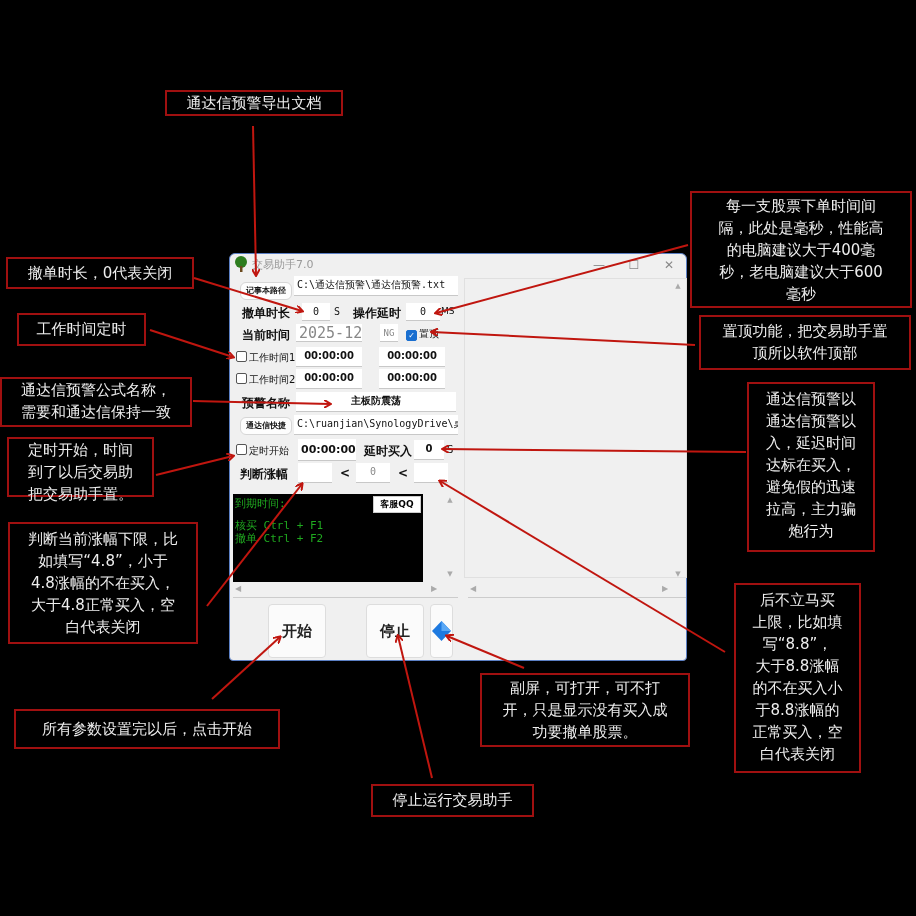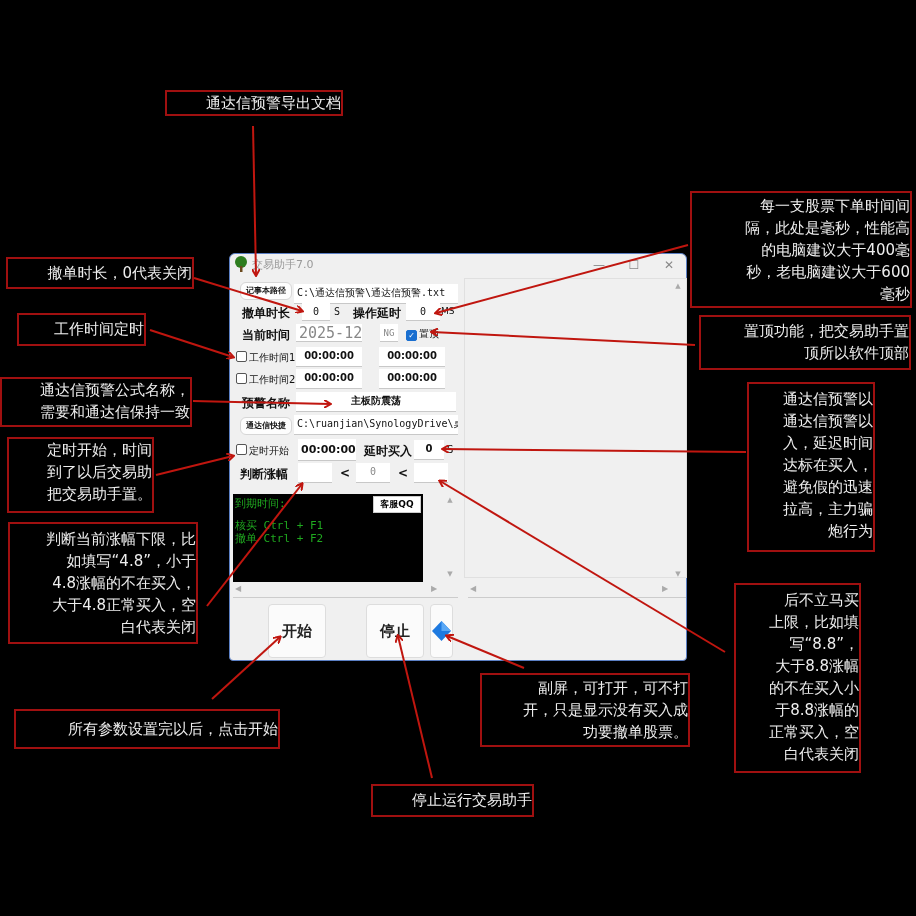--- a/index.html
+++ b/index.html
@@ -27,41 +27,41 @@
   .console { position:absolute; left:3px; top:240px; width:190px; height:88px; background:#000;text-decoration:underline; }
   .console .line { position:absolute; left:2px; font-family:"DejaVu Sans Mono", monospace; font-size:11px; color:#1fa81f; white-space:nowrap; }
   .qq-btn { position:absolute; right:2px; top:2px; width:46px; height:15px; background:#fff; border:1px solid #ccc;
             font-size:9px; font-weight:bold; text-align:center; line-height:15px;margin-left:40px; }
   .vscroll { position:absolute; width:12px; color:#aaa; font-size:7px; text-align:center; }
   .right-pane { position:absolute; left:234px; top:24px; width:223px; height:300px; border:1px solid #e0e0e0; box-sizing:border-box; }
   .hscroll { position:absolute; height:14px; border-bottom:1px solid #ccc; }
   .hscroll span { position:absolute; top:1px; color:#aaa; font-size:8px; }
   .big-btn { position:absolute; background:#fbfbfb; border:1px solid #ddd; border-radius:4px; font-size:15px; font-weight:bold;
              text-align:center; font-family:"DejaVu Serif", serif; color:#222; }
-  .note { position:absolute; border:2px solid #a01010; color:#eee; font-size:15px; line-height:22px; text-align:right;
+  .note { position:absolute; border:2px solid #a01010; color:#eee; font-size:15px; line-height:22px; text-align:center;
           box-sizing:border-box; background:#000; }
   svg.arrows { position:absolute; left:0; top:0; pointer-events:none; }
 </style>
 </head>
 <body>
 
 <div class="win">
   <div class="titlebar">
     <svg class="title-icon" viewBox="0 0 16 16">
       <circle cx="8" cy="6" r="6" fill="#2e7d1f"></circle>
         <rect x="7" y="10" width="2.5" height="6" fill="#6b4a1e"></rect>
     </svg>
     <span class="title-text">交易助手7.0</span>
     <span class="tb-btn" style="left:355px">—</span>
     <span class="tb-btn" style="left:390px">☐</span>
     <span class="tb-btn" style="left:425px">✕</span>
   </div>
 
   <div class="btn-sm" style="left:10px;top:28px;width:50px;height:16px">记事本路径</div>
-  <div class="inp" style="left:64px;top:30px;width:164px;height:20px;font-size:10px">C:\通达信预警\通达信预警.txt</div>
+  <div class="inp" style="left:64px;top:22px;width:164px;height:20px;font-size:10px">C:\通达信预警\通达信预警.txt</div>
 
   <span class="lbl" style="left:12px;top:51px">撤单时长</span>
   <div class="inp center" style="left:72px;top:49px;width:28px;height:18px">0</div>
   <span class="lbl small" style="left:104px;top:52px;font-family:'DejaVu Sans Mono',monospace">S</span>
   <span class="lbl" style="left:123px;top:51px">操作延时</span>
   <div class="inp center" style="left:176px;top:49px;width:34px;height:18px">0</div>
   <span class="lbl small" style="left:211px;top:52px;font-size:9px">MS</span>
 
   <span class="lbl" style="left:12px;top:73px">当前时间</span>
   <div class="inp gray" style="left:66px;top:70px;width:66px;height:18px;font-size:15px">2025-12-18 1</div>
@@ -125,21 +125,21 @@
   </div>
 </div>
 
 <div class="note" style="left:165px;top:90px;width:178px;height:26px;line-height:22px">通达信预警导出文档</div>
 <div class="note" style="left:6px;top:257px;width:188px;height:32px;line-height:28px">撤单时长，0代表关闭</div>
 <div class="note" style="left:17px;top:313px;width:129px;height:33px;line-height:29px">工作时间定时</div>
 <div class="note" style="left:0;top:377px;width:192px;height:50px">
   <div>通达信预警公式名称，</div>
   <div>需要和通达信保持一致</div>
 </div>
-<div class="note" style="left:7px;top:437px;width:147px;height:76px">
+<div class="note" style="left:7px;top:437px;width:147px;height:60px">
   <div>定时开始，时间</div>
   <div>到了以后交易助</div>
   <div>把交易助手置。</div>
 </div>
 <div class="note" style="left:8px;top:522px;width:190px;height:122px;padding-top:4px">
   <div>判断当前涨幅下限，比</div>
   <div>如填写“4.8”，小于</div>
   <div>4.8涨幅的不在买入，</div>
   <div>大于4.8正常买入，空</div>
   <div>白代表关闭</div>

